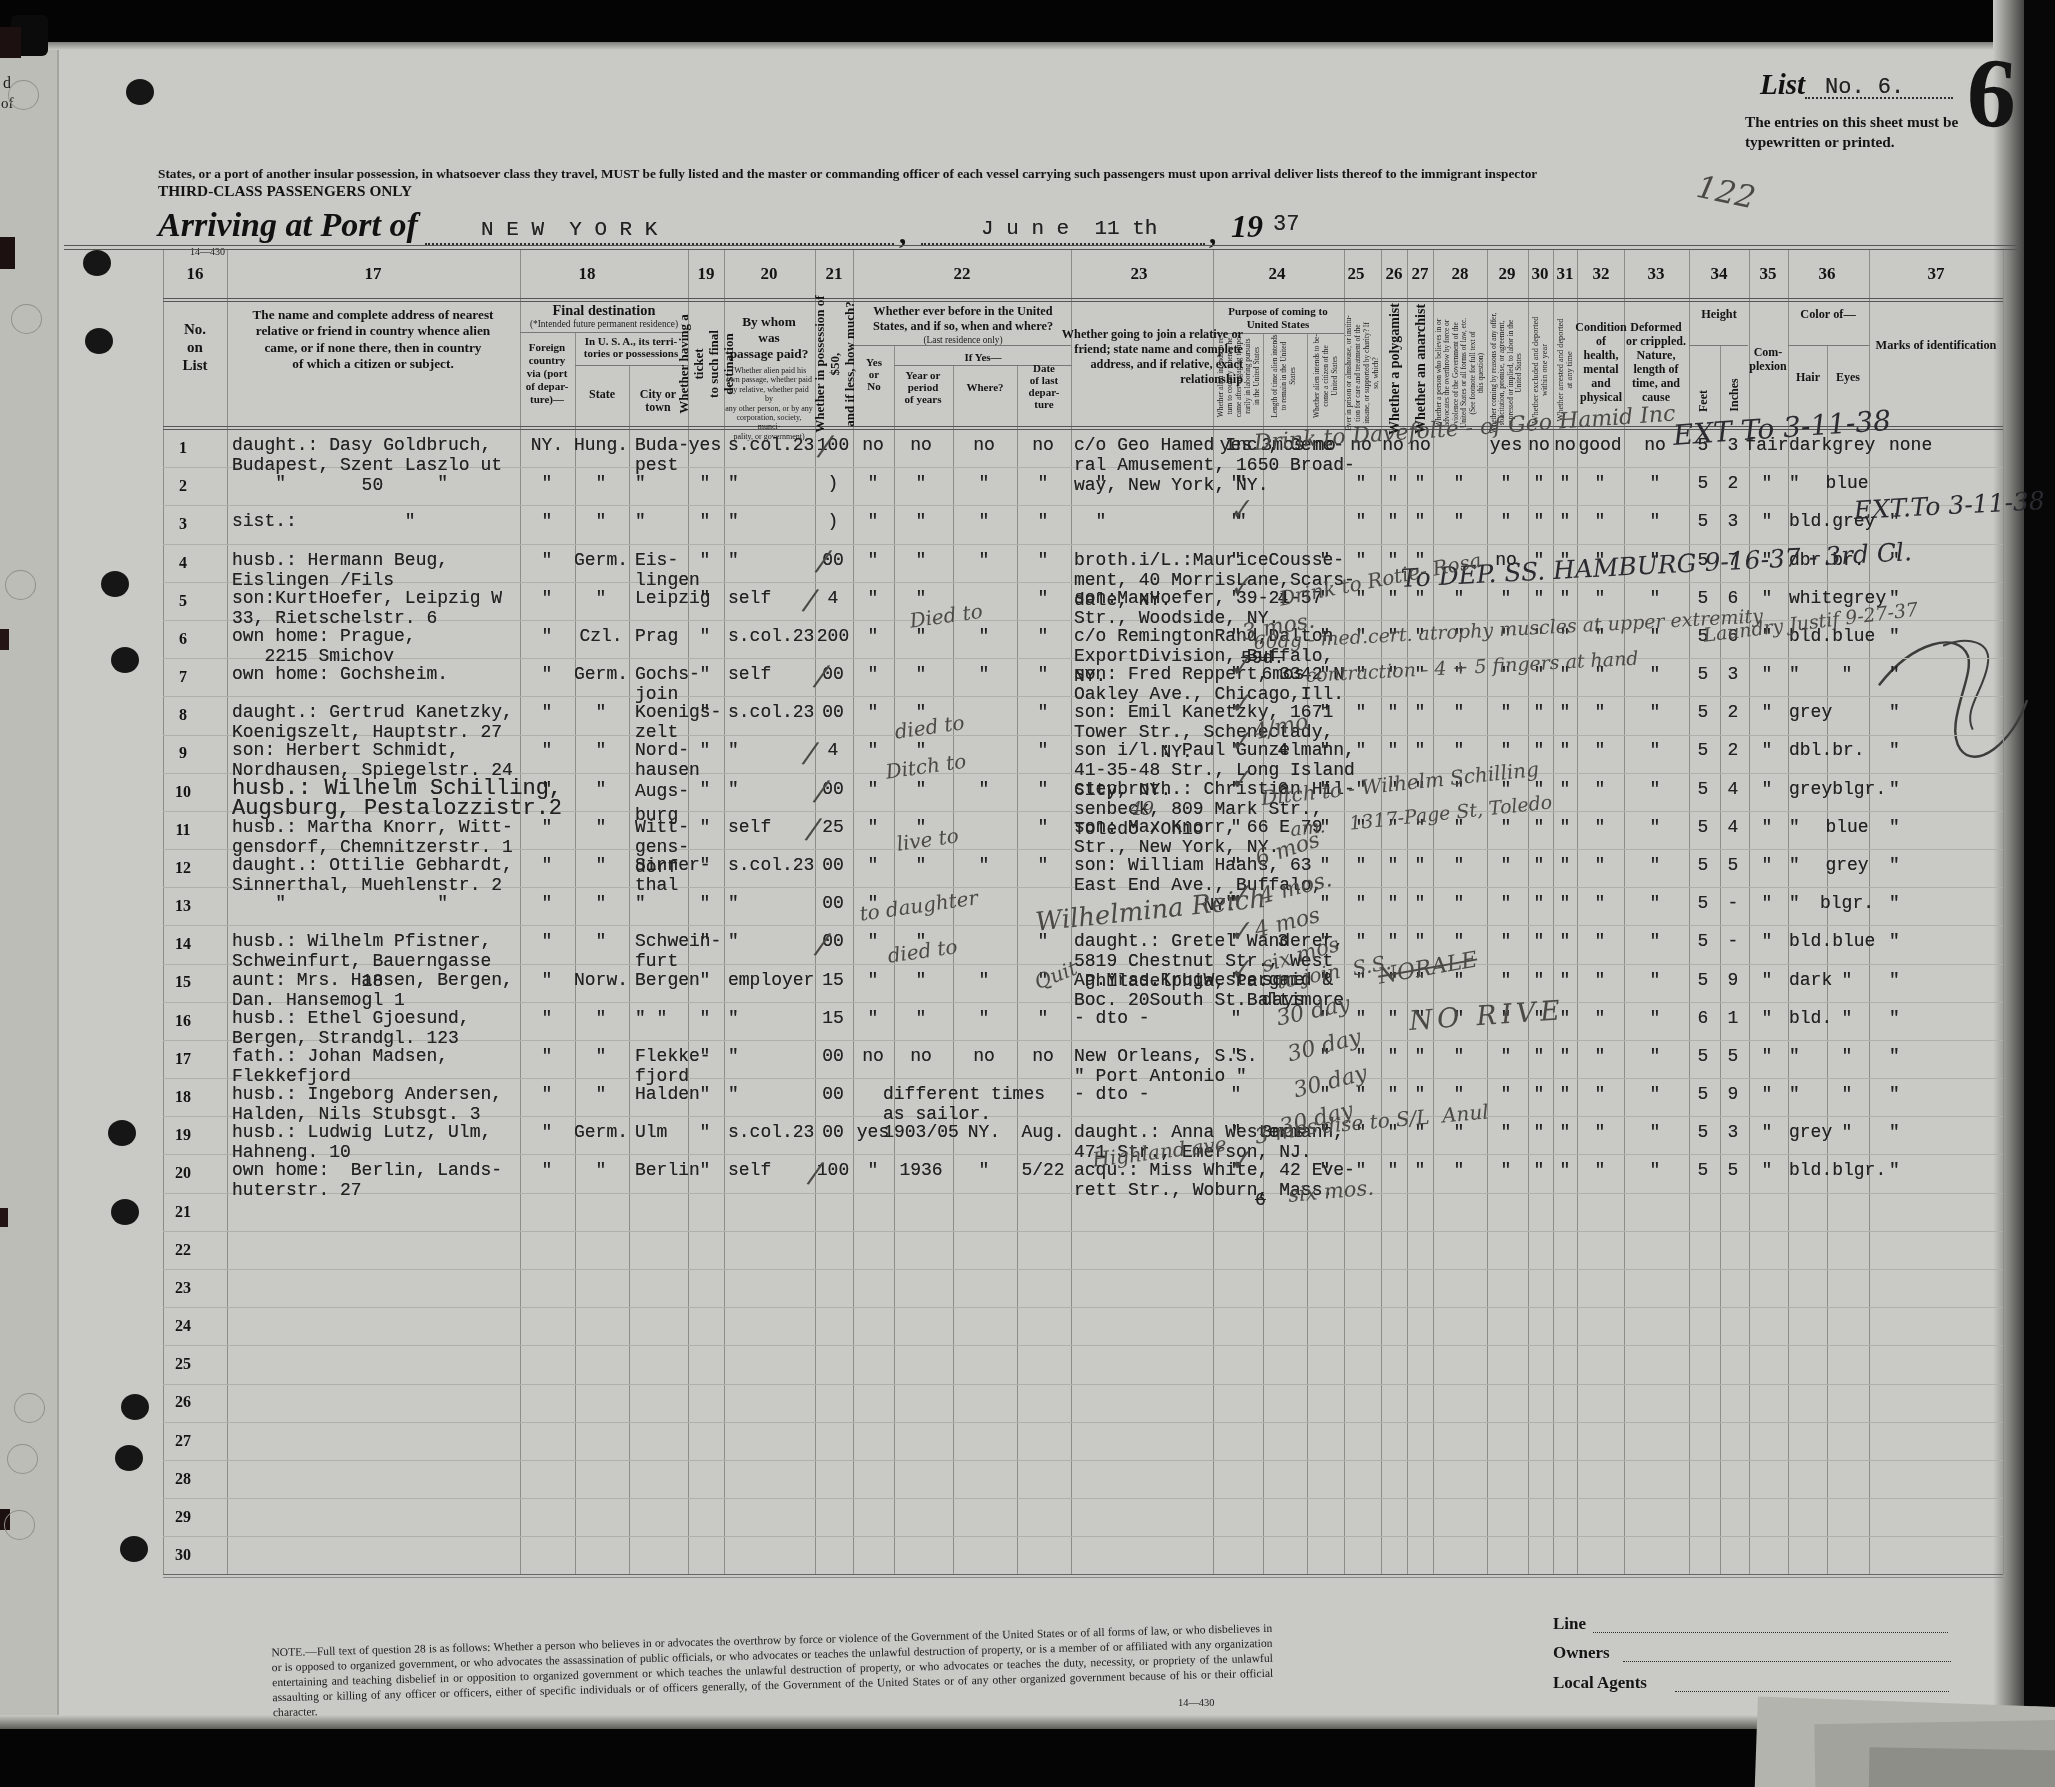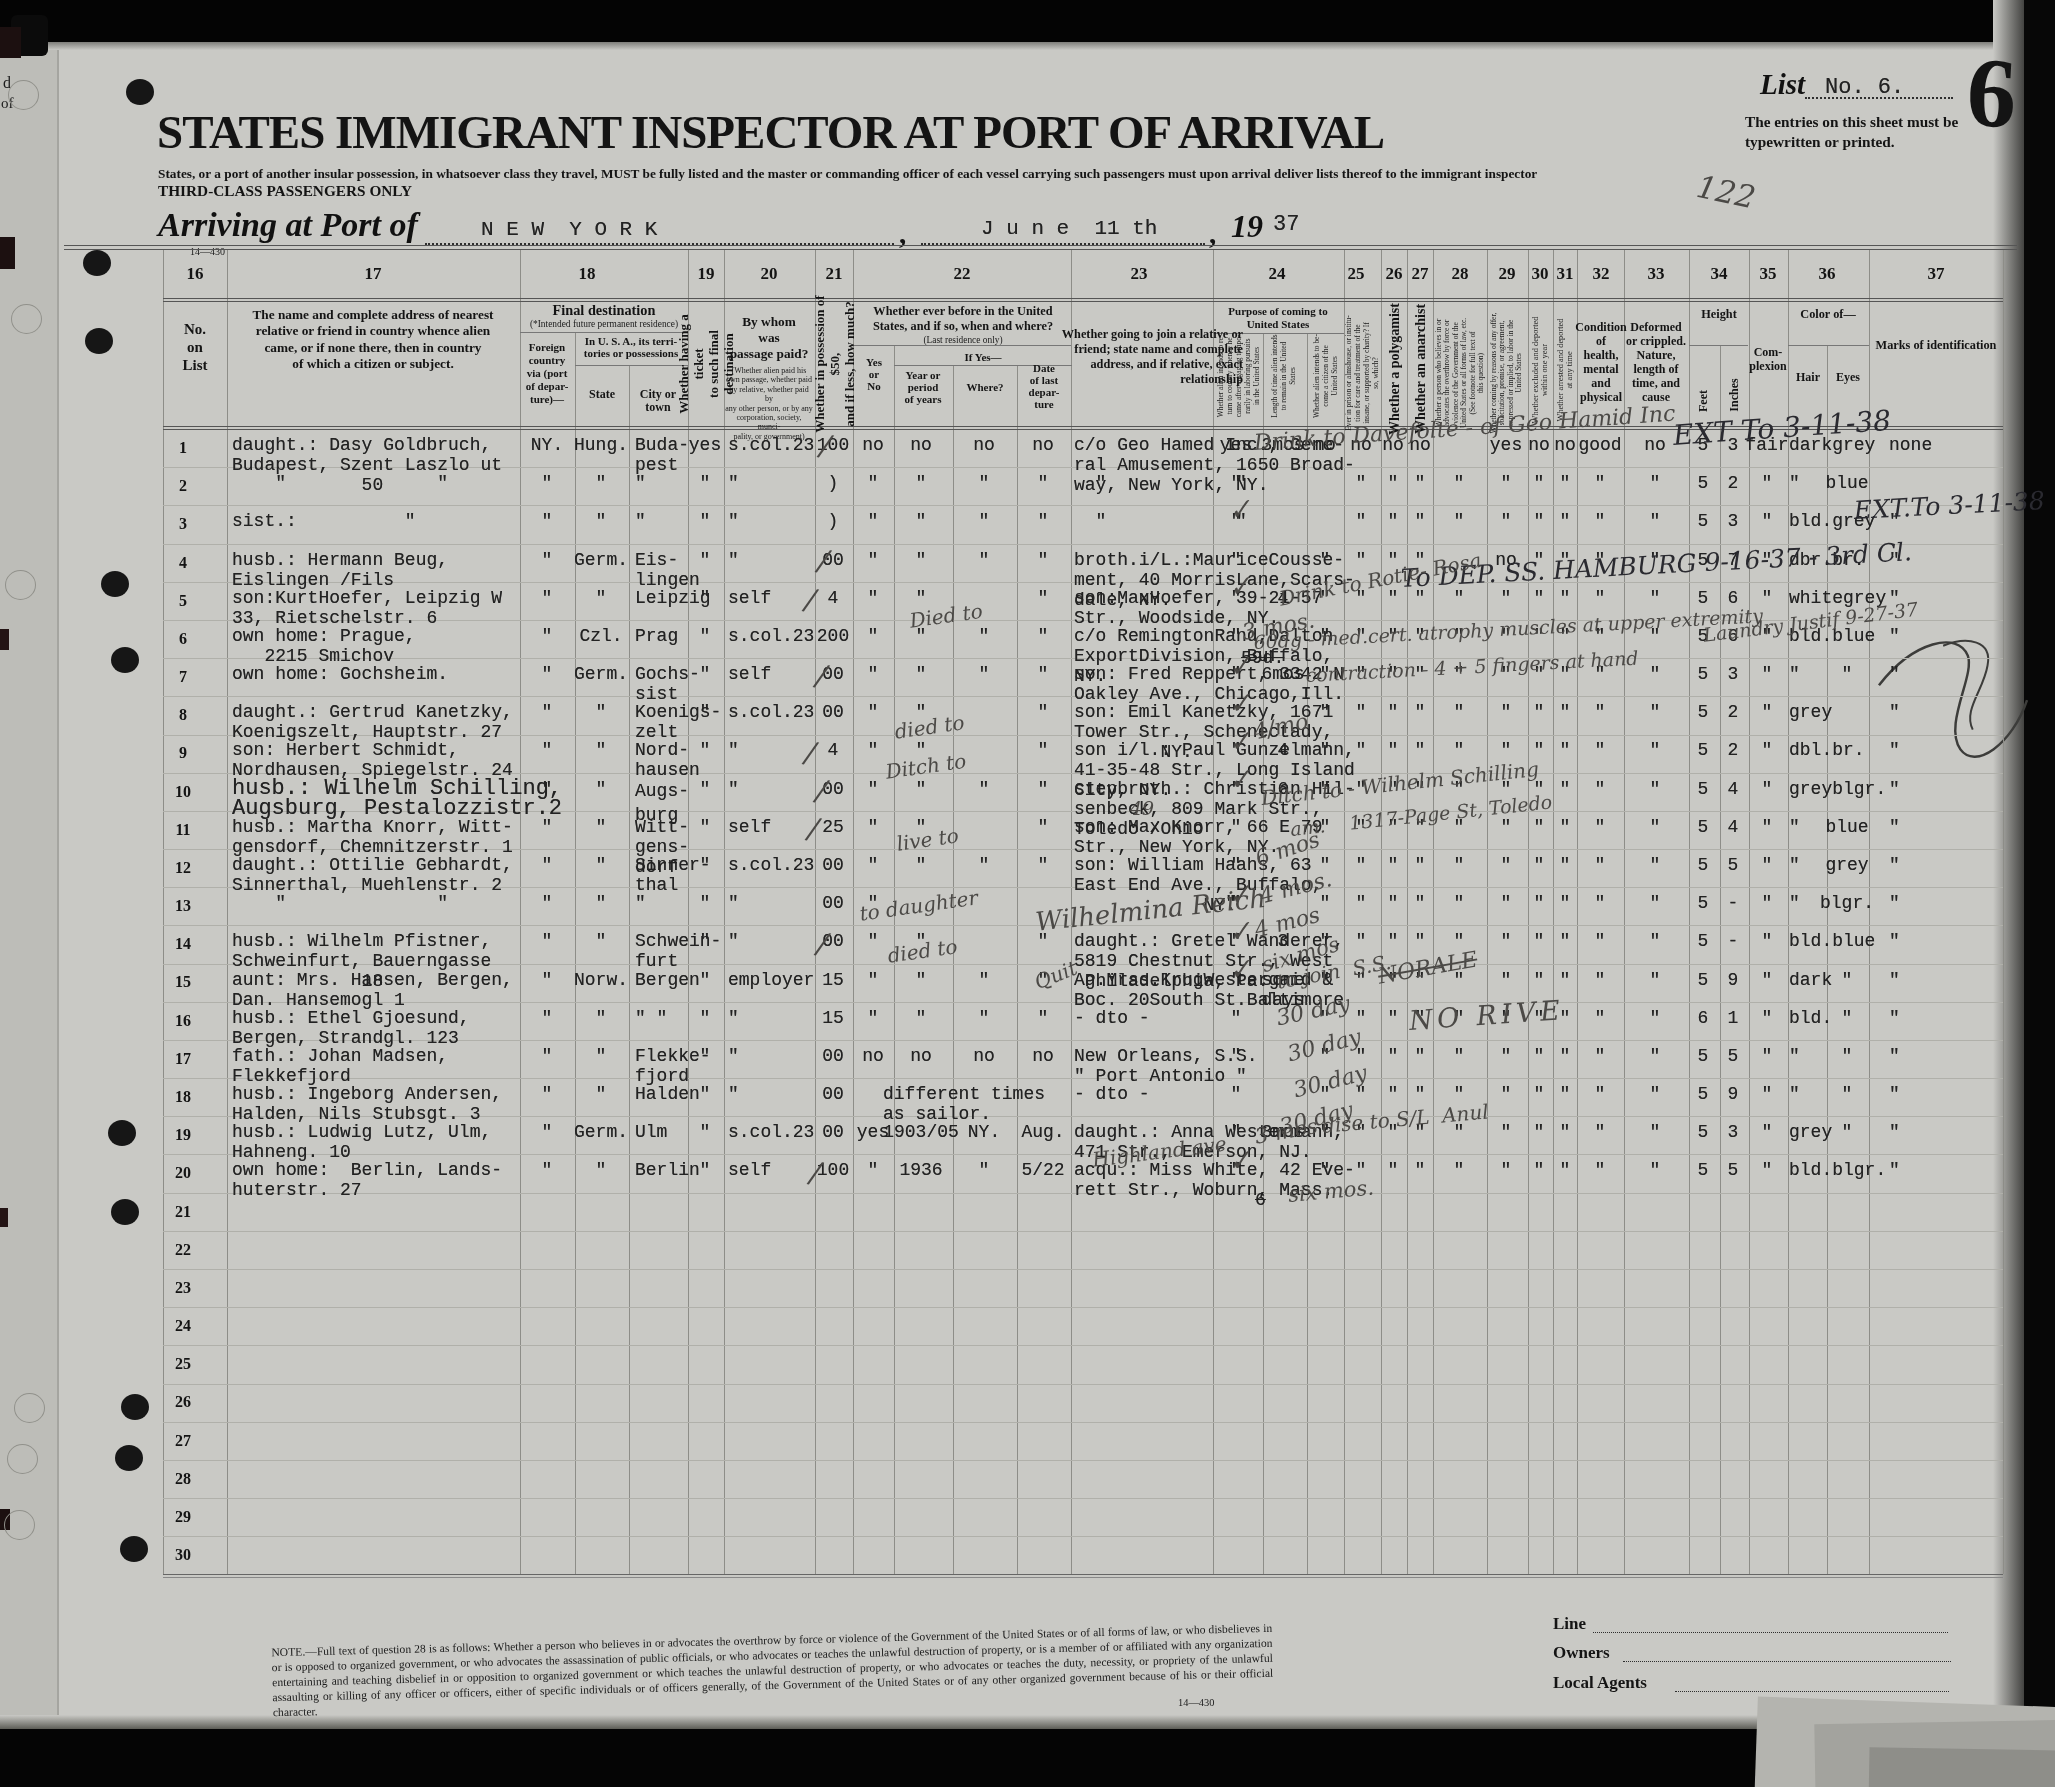--- a/index.html
+++ b/index.html
@@ -45,21 +45,20 @@
   <div class="abs" style="left:0;top:1509px;width:10px;height:21px;background:#1c1010;"></div>
   <div class="abs p" style="left:3px;top:74px;font-size:16px;">d</div>
   <div class="abs p" style="left:1px;top:95px;font-size:15px;">of</div>
 
   <div class="abs pi" style="left:1760px;top:68px;font-size:29px;">List</div>
   <div class="abs t" style="left:1825px;top:75px;font-size:22px;">No. 6.</div>
   <div class="abs dot" style="left:1805px;top:97px;width:148px;"></div>
   <div class="abs pb" style="left:1745px;top:112px;width:217px;font-size:15.3px;line-height:20px;">The entries on this sheet must be typewritten or printed.</div>
   <div class="abs pb" style="left:1967px;top:43px;font-size:99px;line-height:99px;transform:rotate(3deg);">6</div>
 
-  <div class="abs pb" style="left:157px;top:105px;font-size:47px;letter-spacing:-1px;white-space:nowrap;">STATES IMMIGRANT INSPECTOR AT PORT OF ARRIVAL</div>
   <div class="abs pb" style="left:158px;top:166px;width:1529px;font-size:13.3px;line-height:15.3px;">States, or a port of another insular possession, in whatsoever class they travel, MUST be fully listed and the master or commanding officer of each vessel carrying such passengers must upon arrival deliver lists thereof to the immigrant inspector</div>
   <div class="abs pb" style="left:158px;top:182px;font-size:15.3px;">THIRD-CLASS PASSENGERS ONLY</div>
 
   <div class="abs pi" style="left:158px;top:206px;font-size:34px;">Arriving at Port of</div>
   <div class="abs dot" style="left:425px;top:243px;width:469px;"></div>
   <div class="abs t" style="left:481px;top:218px;font-size:21px;">N E W  Y O R K</div>
   <div class="abs pb" style="left:899px;top:217px;font-size:29px;">,</div>
   <div class="abs dot" style="left:921px;top:243px;width:284px;"></div>
   <div class="abs t" style="left:981px;top:217px;font-size:21px;">J u n e  11 th</div>
   <div class="abs pb" style="left:1209px;top:217px;font-size:29px;">,</div>
@@ -483,21 +482,21 @@
       <div class="abs t" style="top: 626px; font-size: 18px; line-height: 20px; left: 1703px; transform: translateX(-50%); text-align: center;">5</div>
       <div class="abs t" style="top: 626px; font-size: 18px; line-height: 20px; left: 1733px; transform: translateX(-50%); text-align: center;">6</div>
       <div class="abs t" style="top: 626px; font-size: 18px; line-height: 20px; left: 1767px; transform: translateX(-50%); text-align: center;">"</div>
       <div class="abs t" style="top: 626px; font-size: 18px; line-height: 20px; left: 1789px;">bld.blue</div>
       <div class="abs t" style="top: 626px; font-size: 18px; line-height: 20px; left: 1889px;">"</div>
       <div class="abs pb" style="left: 168px; top: 668px; width: 30px; font-size: 16px; text-align: center;">7</div>
       <div class="abs t" style="top: 664px; font-size: 18px; line-height: 20px; left: 232px;">own home: Gochsheim.</div>
       <div class="abs t" style="top: 664px; font-size: 18px; line-height: 20px; left: 547px; transform: translateX(-50%); text-align: center;">"</div>
       <div class="abs t" style="top: 664px; font-size: 18px; line-height: 20px; left: 601px; transform: translateX(-50%); text-align: center;">Germ.</div>
       <div class="abs t" style="top: 664px; font-size: 18px; line-height: 20px; left: 635px;">Gochs-
-sist</div>
+join</div>
       <div class="abs t" style="top: 664px; font-size: 18px; line-height: 20px; left: 705px; transform: translateX(-50%); text-align: center;">"</div>
       <div class="abs t" style="top: 664px; font-size: 18px; line-height: 20px; left: 728px;">self</div>
       <div class="abs t" style="top: 664px; font-size: 18px; line-height: 20px; left: 833px; transform: translateX(-50%); text-align: center;">00</div>
       <div class="abs t" style="top: 664px; font-size: 18px; line-height: 20px; left: 873px; transform: translateX(-50%); text-align: center;">"</div>
       <div class="abs t" style="top: 664px; font-size: 18px; line-height: 20px; left: 921px; transform: translateX(-50%); text-align: center;">"</div>
       <div class="abs t" style="top: 664px; font-size: 18px; line-height: 20px; left: 984px; transform: translateX(-50%); text-align: center;">"</div>
       <div class="abs t" style="top: 664px; font-size: 18px; line-height: 20px; left: 1043px; transform: translateX(-50%); text-align: center;">"</div>
       <div class="abs t" style="top: 664px; font-size: 18px; line-height: 20px; left: 1074px;">son: Fred Reppert, 3342 N
 Oakley Ave., Chicago,Ill.</div>
       <div class="abs t" style="top: 664px; font-size: 18px; line-height: 20px; left: 1236px; transform: translateX(-50%); text-align: center;">"</div>

